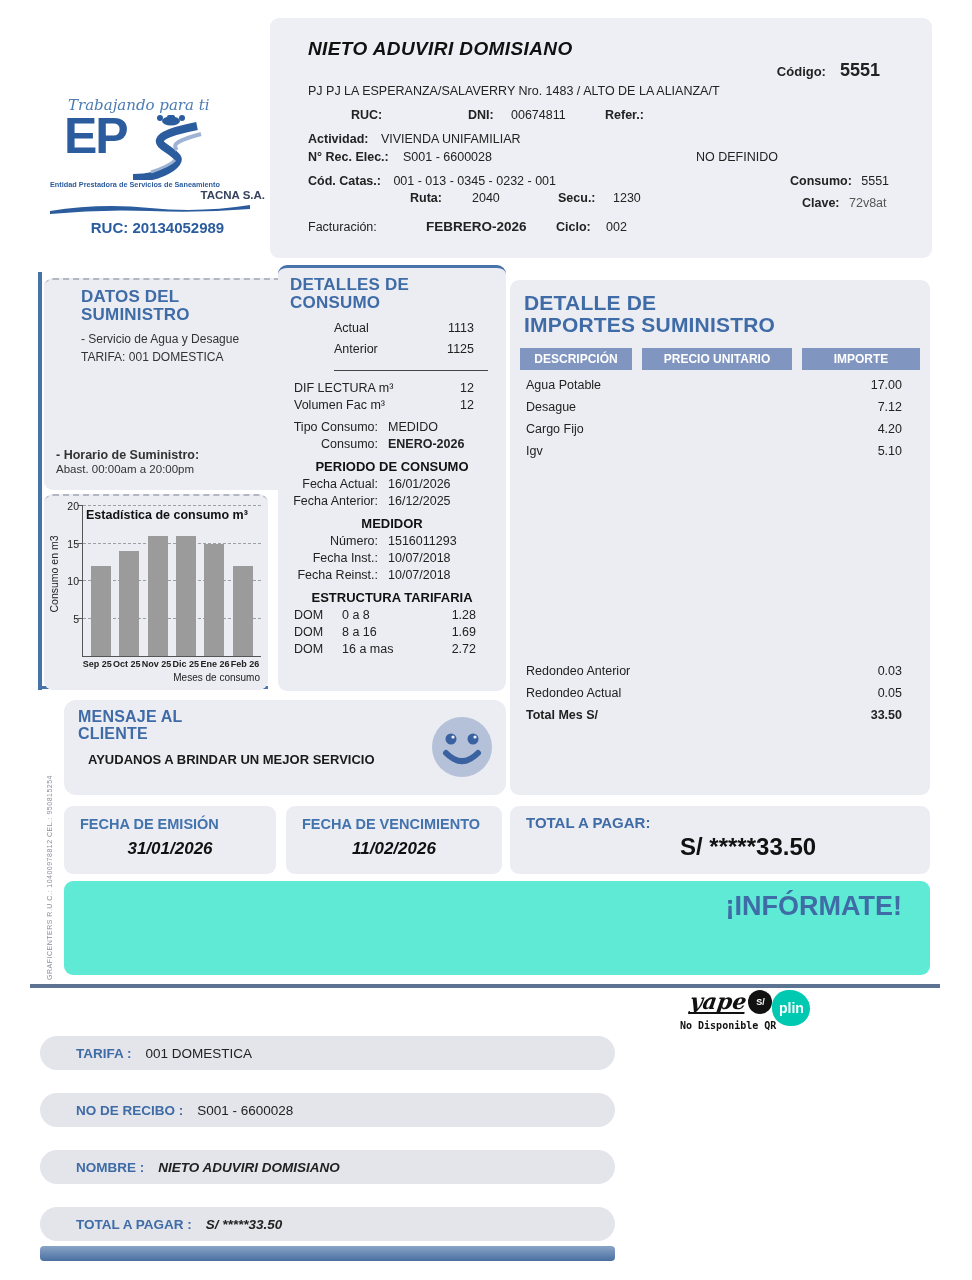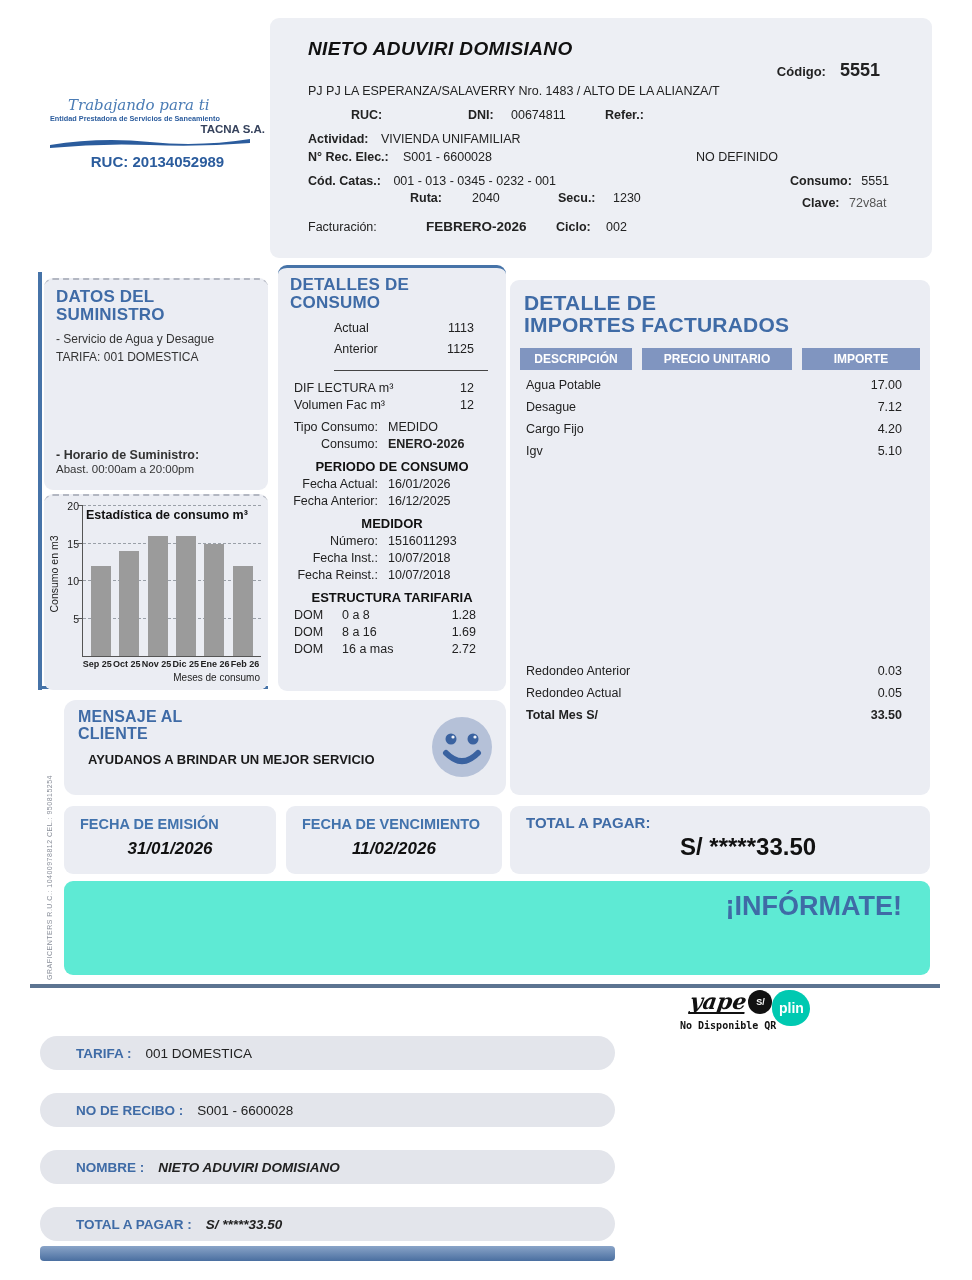--- a/index.html
+++ b/index.html
@@ -143,32 +143,44 @@
     <div class="abs" style="left:38px;top:201px;width:600px;">
       <span class="abs hdr-sm" style="left:0;top:1px;">Facturación:</span>
       <span class="abs b" style="left:118px;top:0;font-size:13.5px;">FEBRERO-2026</span>
       <span class="abs hdr-sm b" style="left:248px;top:1px;">Ciclo:</span>
       <span class="abs hdr-sm" style="left:298px;top:1px;">002</span>
     </div>
   </div>
 
   <div class="abs" style="left:50px;top:96px;width:215px;">
     <div class="logo-tagline" style="margin-left:18px;">Trabajando para ti</div>
+    <div style="display:flex;align-items:flex-start;margin-left:14px;">
+      <span class="logo-ep">EP</span>
+      <svg width="76" height="66" viewBox="0 0 76 66">
+        <ellipse cx="44" cy="7" rx="9" ry="4.5" fill="#2b5c9d"></ellipse>
+        <rect x="40" y="1" width="8" height="7" rx="2" fill="#2b5c9d"></rect>
+        <circle cx="33" cy="4" r="3" fill="#2b5c9d"></circle>
+        <circle cx="55" cy="4" r="3" fill="#2b5c9d"></circle>
+        <path d="M70 12 C40 18 26 24 36 32 C48 41 58 44 44 54 C32 62 16 64 6 64" stroke="#2b5c9d" stroke-width="8" fill="none"></path>
+        <path d="M74 20 C52 26 44 30 50 36" stroke="#9fb4d4" stroke-width="4" fill="none"></path>
+        <path d="M24 58 C36 54 44 50 48 46" stroke="#9fb4d4" stroke-width="3" fill="none"></path>
+      </svg>
+    </div>
     <div class="logo-sub">Entidad Prestadora de Servicios de Saneamiento</div>
     <div class="logo-tacna">TACNA S.A.</div>
     <svg width="200" height="12" viewBox="0 0 200 12" style="margin-top:1px;">
       <path d="M0 8 Q50 0 100 5 T200 2 L200 6 Q150 10 100 8 T0 11 Z" fill="#2b5c9d"></path>
     </svg>
     <div class="logo-ruc">RUC: 20134052989</div>
   </div>
 
   <div class="stripe" style="left:38px;top:272px;width:4px;height:418px;"></div>
   <div class="stripe" style="left:38px;top:686px;width:230px;height:3px;"></div>
 
-  <div class="panel" style="left:44px;top:278px;width:224px;height:210px;border-top:2px dashed #b3b7c2;">
+  <div class="panel" style="left:44px;top:278px;width:224px;height:210px;border-top:2px dashed #b3b7c2;padding-left:25px;">
     <div class="sec-title" style="font-size:17px;padding:8px 12px 4px 12px;">
       <div>DATOS DEL</div>
       <div>SUMINISTRO</div>
     </div>
     <div class="datos-line">- Servicio de Agua y Desague</div>
     <div class="datos-line">TARIFA: 001 DOMESTICA</div>
     <div class="abs" style="left:0;top:164px;width:100%;">
       <div class="datos-line b" style="font-size:12.5px;margin-bottom:1px;">- Horario de Suministro:</div>
       <div class="datos-line" style="font-size:11.5px;margin-top:0;">Abast. 00:00am a 20:00pm</div>
     </div>
@@ -278,21 +290,21 @@
           <span class="t1">DOM</span>
           <span class="t2">16 a mas</span>
           <span class="t3">2.72</span>
         </div>
       </div>
   </div>
 
   <div class="panel" style="left:510px;top:280px;width:420px;height:515px;">
     <div class="sec-title" style="font-size:21px;padding:12px 14px 8px 14px;">
       <div>DETALLE DE</div>
-      <div>IMPORTES FACTURADOS</div>
+      <div>IMPORTES SUMINISTRO</div>
     </div>
     <div class="chips">
       <div class="chip" style="width:112px;">DESCRIPCIÓN</div>
       <div class="chip" style="width:150px;">PRECIO UNITARIO</div>
       <div class="chip" style="width:118px;">IMPORTE</div>
     </div>
     <div style="margin-top:8px;">
         <div class="imp-row">
           <span class="imp-desc">Agua Potable</span>
           <span class="imp-val">17.00</span>

